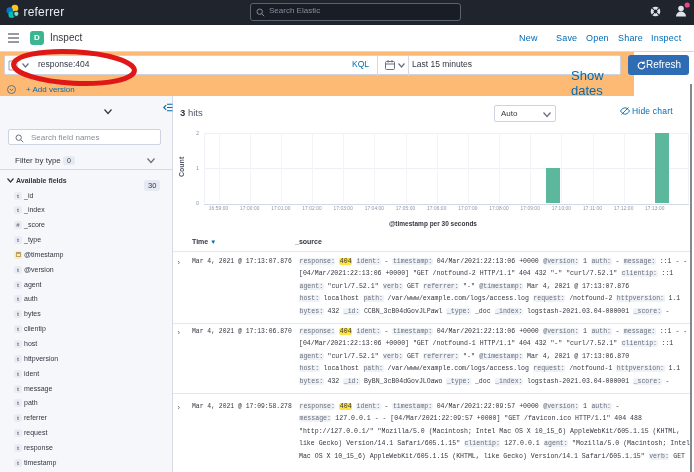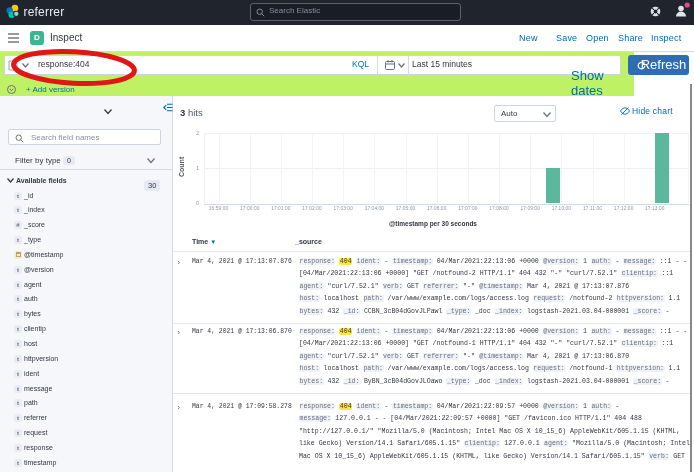--- a/index.html
+++ b/index.html
@@ -17,28 +17,28 @@
   #hdr .search .ph { left:18px; top:2px; font-size:8px; color:#878f9d; }
 
   
   #nav { left:0; top:25px; width:694px; height:27px; background:#fff; border-bottom:1px solid #d3dae6; }
   .navlink { top:8px; font-size:9px; color:#006BB4; letter-spacing:0.2px; }
   #dbadge { left:30px; top:6px; width:14px; height:14px; background:#3cb690; border-radius:3px;
      color:#fff; font-size:8px; font-weight:bold; text-align:center; line-height:14px; }
   #discover { left:50px; top:7px; font-size:10px; color:#343741; }
 
   
-  #qbar { left:0; top:52px; width:634px; height:44px; background:#bef264; }
+  #qbar { left:0; top:52px; width:634px; height:44px; background:#fdba74; }
   #qinput { left:4px; top:3px; width:617px; height:20px; border:1px solid #cdd3df; border-radius:2px; background:#fff; }
   #qtext { left:38px; top:7px; font-size:8.5px; color:#343741; }
   #kql { left:352px; top:7px; font-size:8.5px; }
   #lastmin { left:412px; top:7px; font-size:8.5px; color:#343741; }
   #showdates { left:571px; top:16px; font-size:13px; }
   #refresh { left:628px; top:3px; width:61px; height:20px; background:#2e6db4; border-radius:3px;
-    color:#fff; font-size:13px; text-align:center; line-height:20px; }
+    color:#fff; font-size:10px; text-align:center; line-height:20px; }
   #addfilter { left:26px; top:33px; font-size:8px; color:#006BB4; }
 
   
   #sidebar { left:0; top:96px; width:173px; height:376px; background:#f5f7fa; border-right:1px solid #d3dae6; }
   #idxbtn { left:8px; top:4px; width:153px; height:21px; background:#fff; border:1px solid #cdd3df;
     border-radius:4px; font-size:8px; font-weight:bold; color:#343741; text-align:center; line-height:20px; text-indent:-10px; }
   #fsearch { left:8px; top:33px; width:153px; height:16px; background:#fff; border:1px solid #cdd3df;
     border-radius:2px;padding-left:13px; }
   #fsearch .ph { left:22px; top:3px; font-size:8px; color:#878f9d; }
   #ftype { left:0px; top:55px; width:173px; height:19px; border-bottom:1px solid #d3dae6; }

